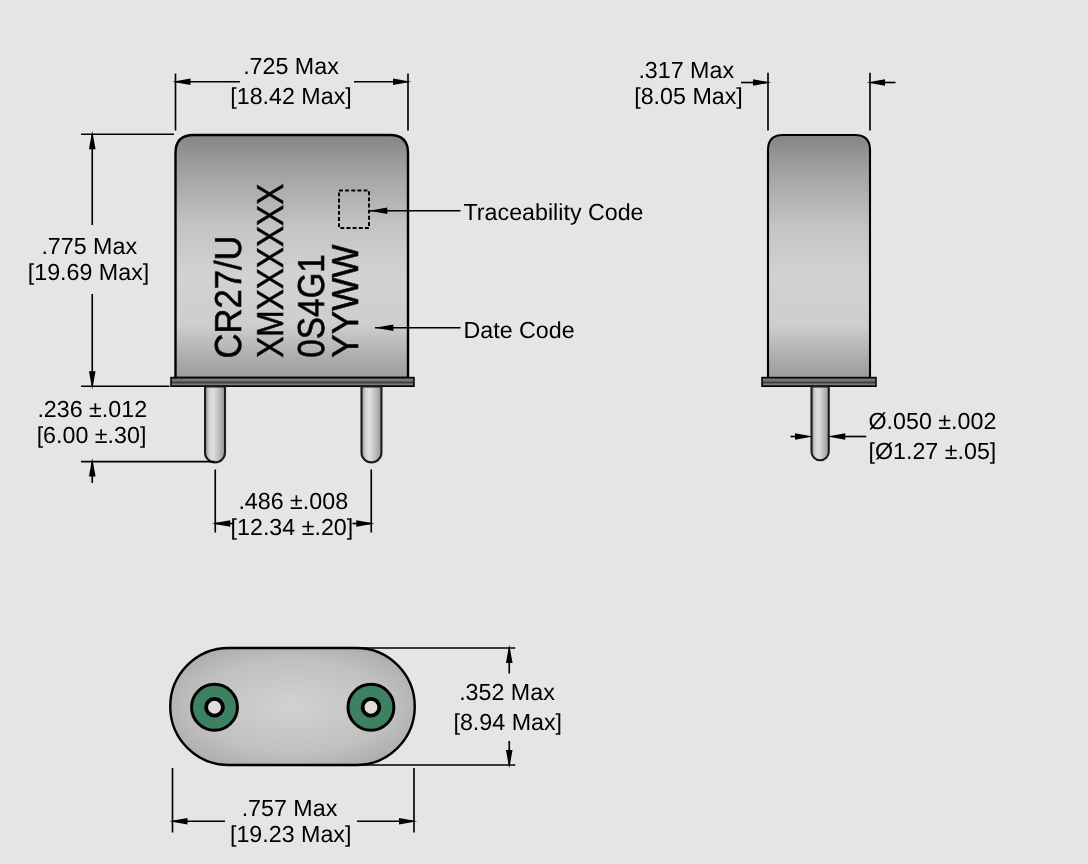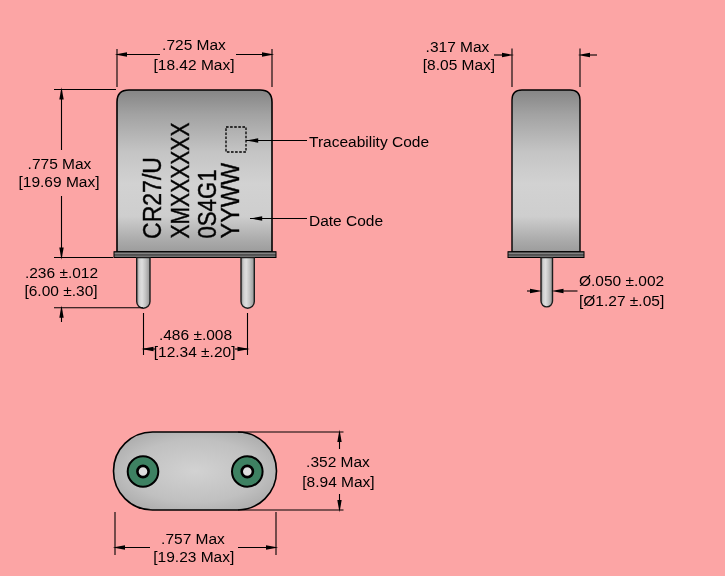--- a/index.html
+++ b/index.html
@@ -1,16 +1,16 @@
 <!DOCTYPE html>
 <html><head>
 <meta charset="utf-8">
 <style>
   html,body{margin:0;padding:0;background:#ffffff;}
-  #page{position:relative;width:725px;height:576px;background:#fca5a5;overflow:hidden;}
+  #page{position:relative;width:725px;height:576px;background:#e5e5e5;overflow:hidden;}
   svg{display:block;}
   text{font-family:"Liberation Sans",sans-serif;fill:#000000;}
 </style>
 </head>
 <body>
 <div id="page">
 <svg width="725" height="576" viewBox="0 0 725 576">
 <defs>
   <linearGradient id="gbody" x1="0" y1="0" x2="0" y2="1">
     <stop offset="0" stop-color="#858585"></stop>

